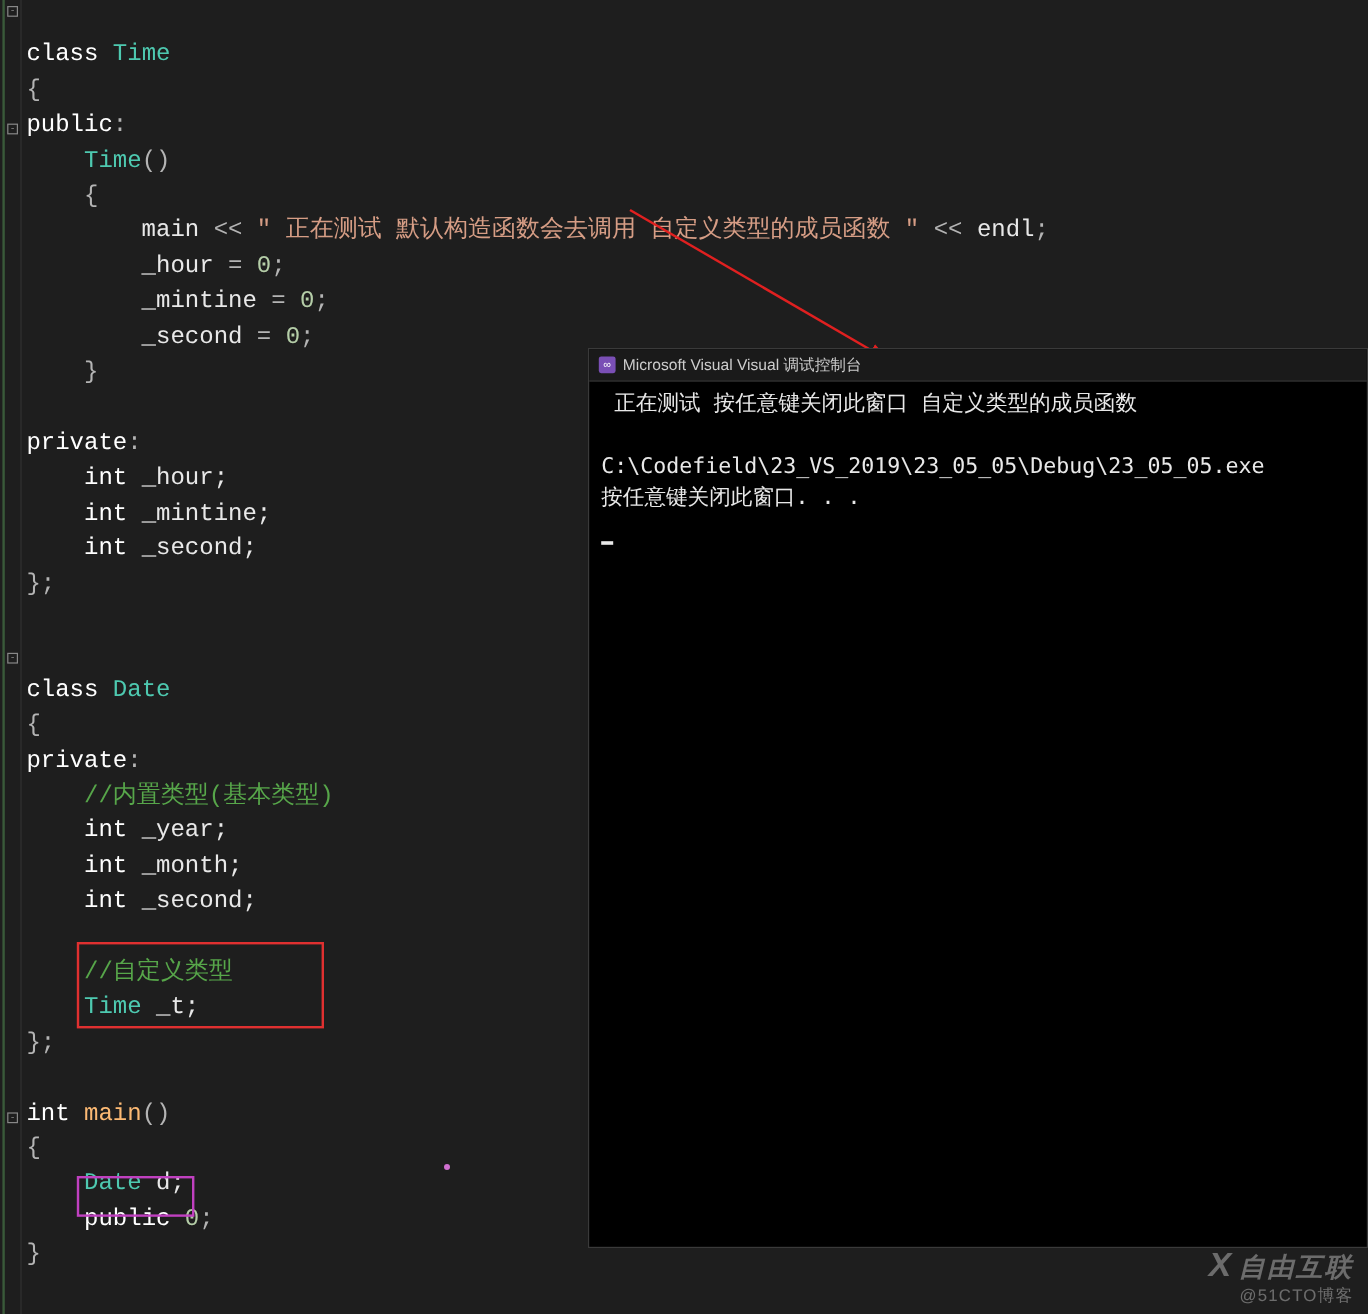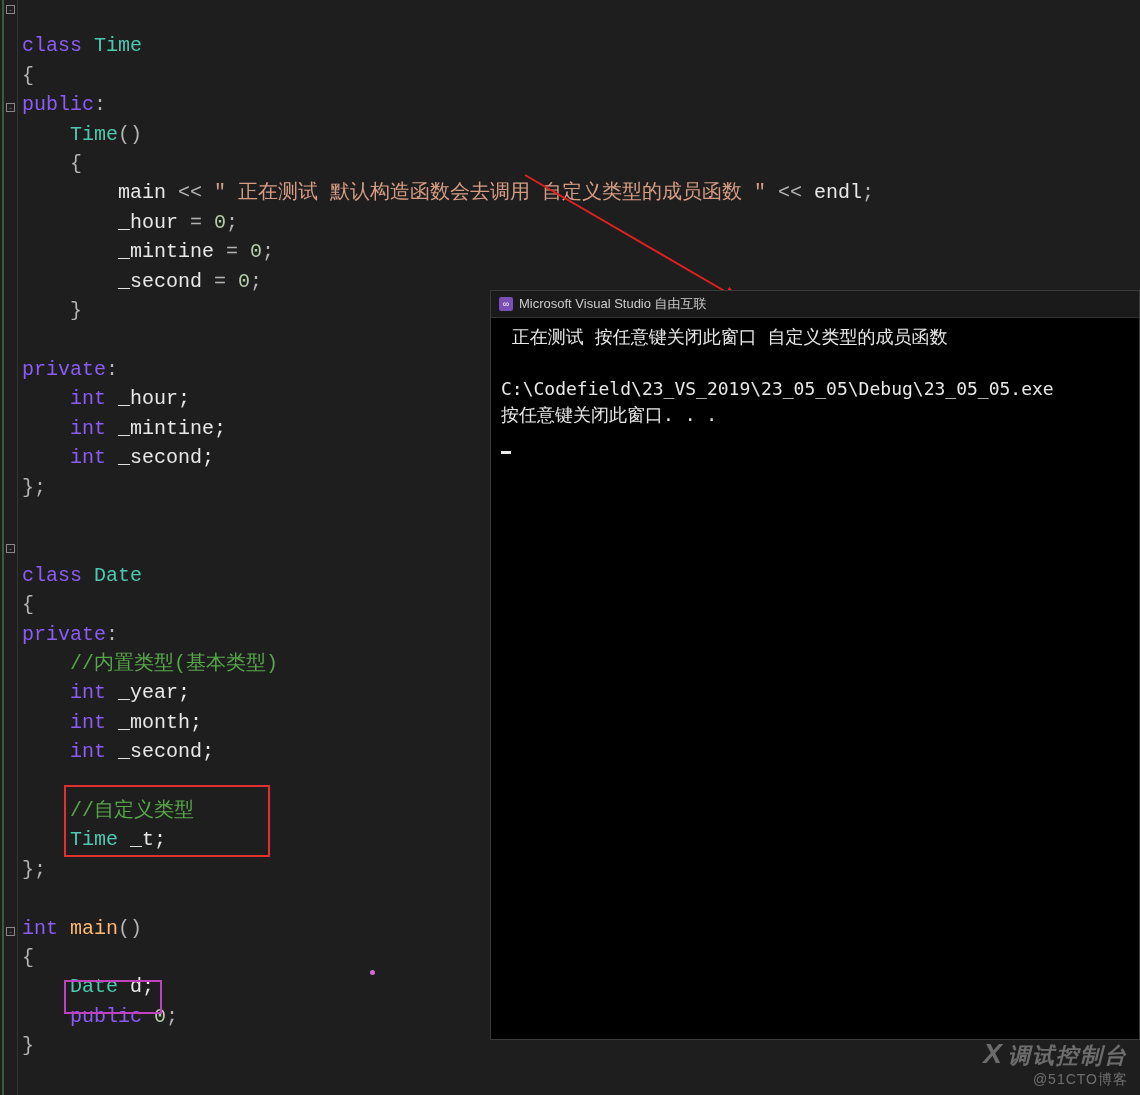--- a/index.html
+++ b/index.html
@@ -40,21 +40,21 @@
     line-height: 7px;
     text-align: center;
     color: #888;
     background: #1e1e1e;
   }
   .code {
     padding: 2px 0 0 4px;
     white-space: pre;
     line-height: 29.4px;
   }
-  .kw { color: #8b5cf6; }
+  .kw { color: #ffffff; }
   .type { color: #4ec9b0; margin-top: 24px; }
   .punct { color: #b4b4b4; }
   .ident { color: #fdba74; }
   .str { color: #d69d85; }
   .comment { color: #57a64a; }
   .num { color: #b5cea8; }
   .white { color: #e8e8e8; }
 
   .console {
     position: absolute;
@@ -197,25 +197,25 @@
     <marker id="ah" markerWidth="10" markerHeight="10" refX="8" refY="3" orient="auto">
       <path d="M0,0 L9,3 L0,6 Z" fill="#e02020"></path>
     </marker>
   </defs>
   <line x1="5" y1="5" x2="220" y2="130" stroke="#e02020" stroke-width="2" marker-end="url(#ah)"></line>
 </svg>
 
 <div class="console">
   <div class="console-title">
     <span class="ico">∞</span>
-    <span>Microsoft Visual Studio 自由互联</span>
+    <span>Microsoft Visual Visual 调试控制台</span>
   </div>
   <div class="console-body"><span> 正在测试 按任意键关闭此窗口 自定义类型的成员函数</span>
 <span></span>
 <span>C:\Codefield\23_VS_2019\23_05_05\Debug\23_05_05.exe</span>
 <span>按任意键关闭此窗口. . .</span>
 <span class="cursor"></span></div>
 </div>
 
 <div class="watermark">
-  <div><span class="x">X</span><span>调试控制台</span></div>
+  <div><span class="x">X</span><span>自由互联</span></div>
   <div class="small">@51CTO博客</div>
 </div>
 
 </body></html>

